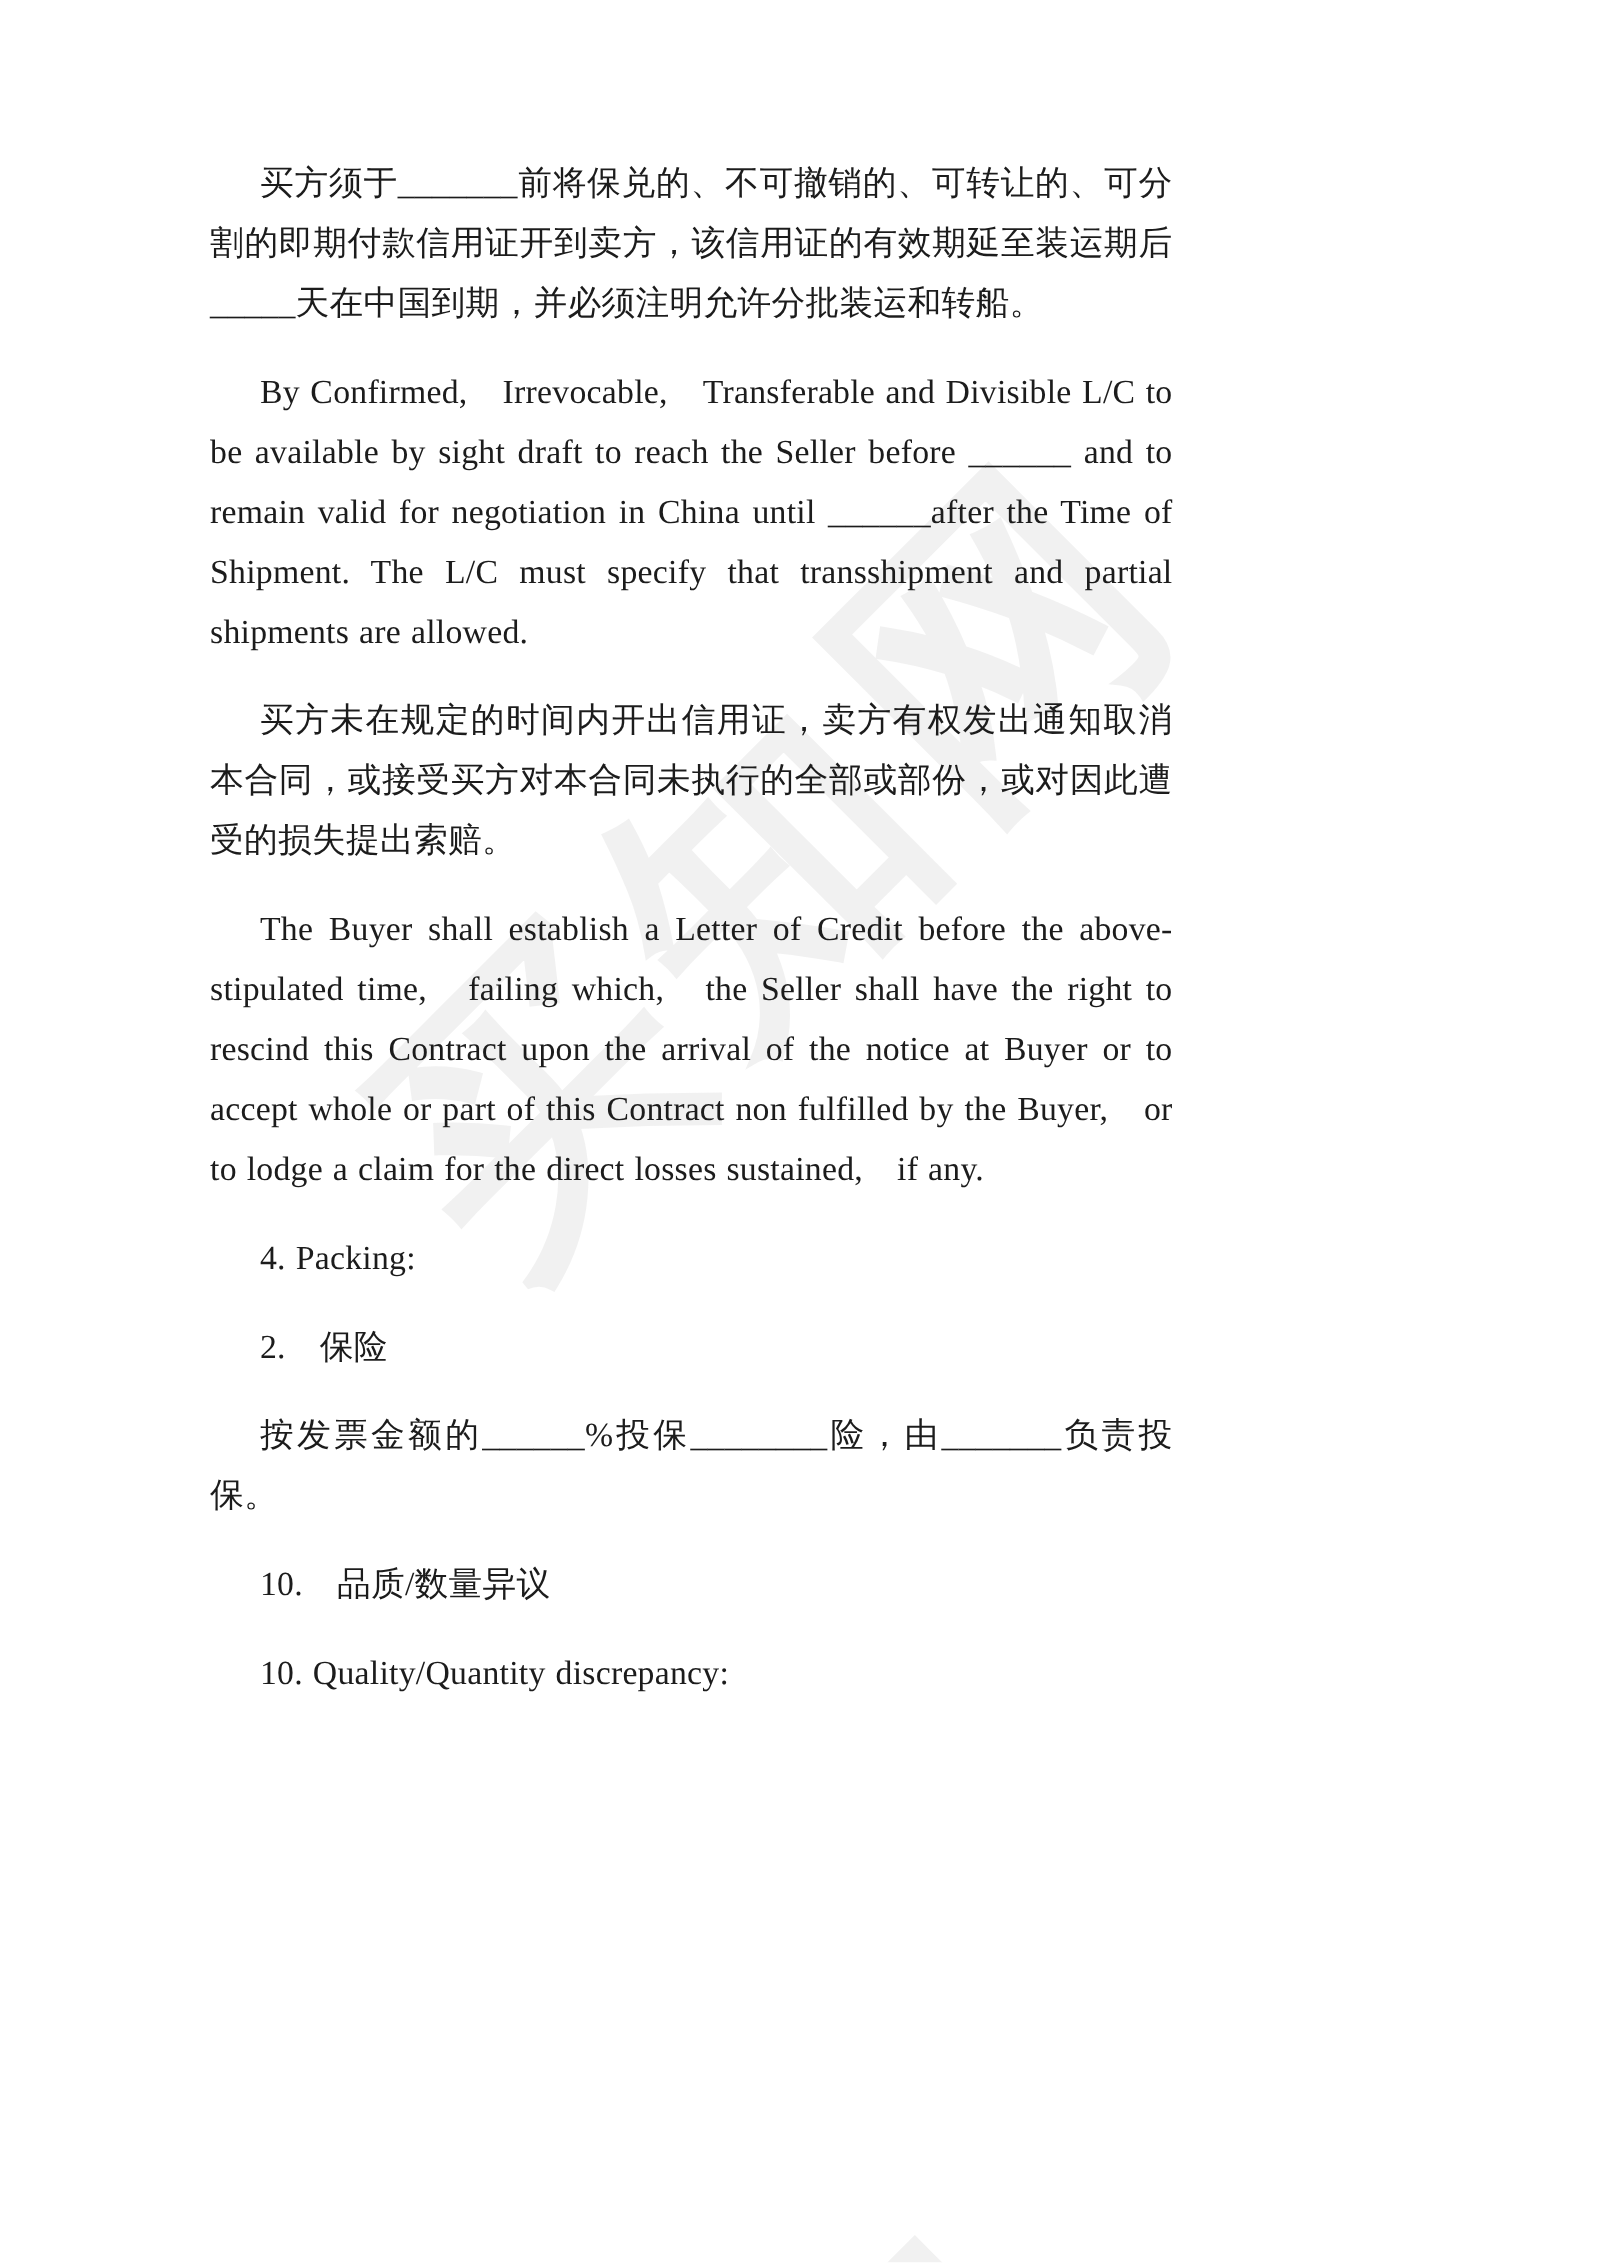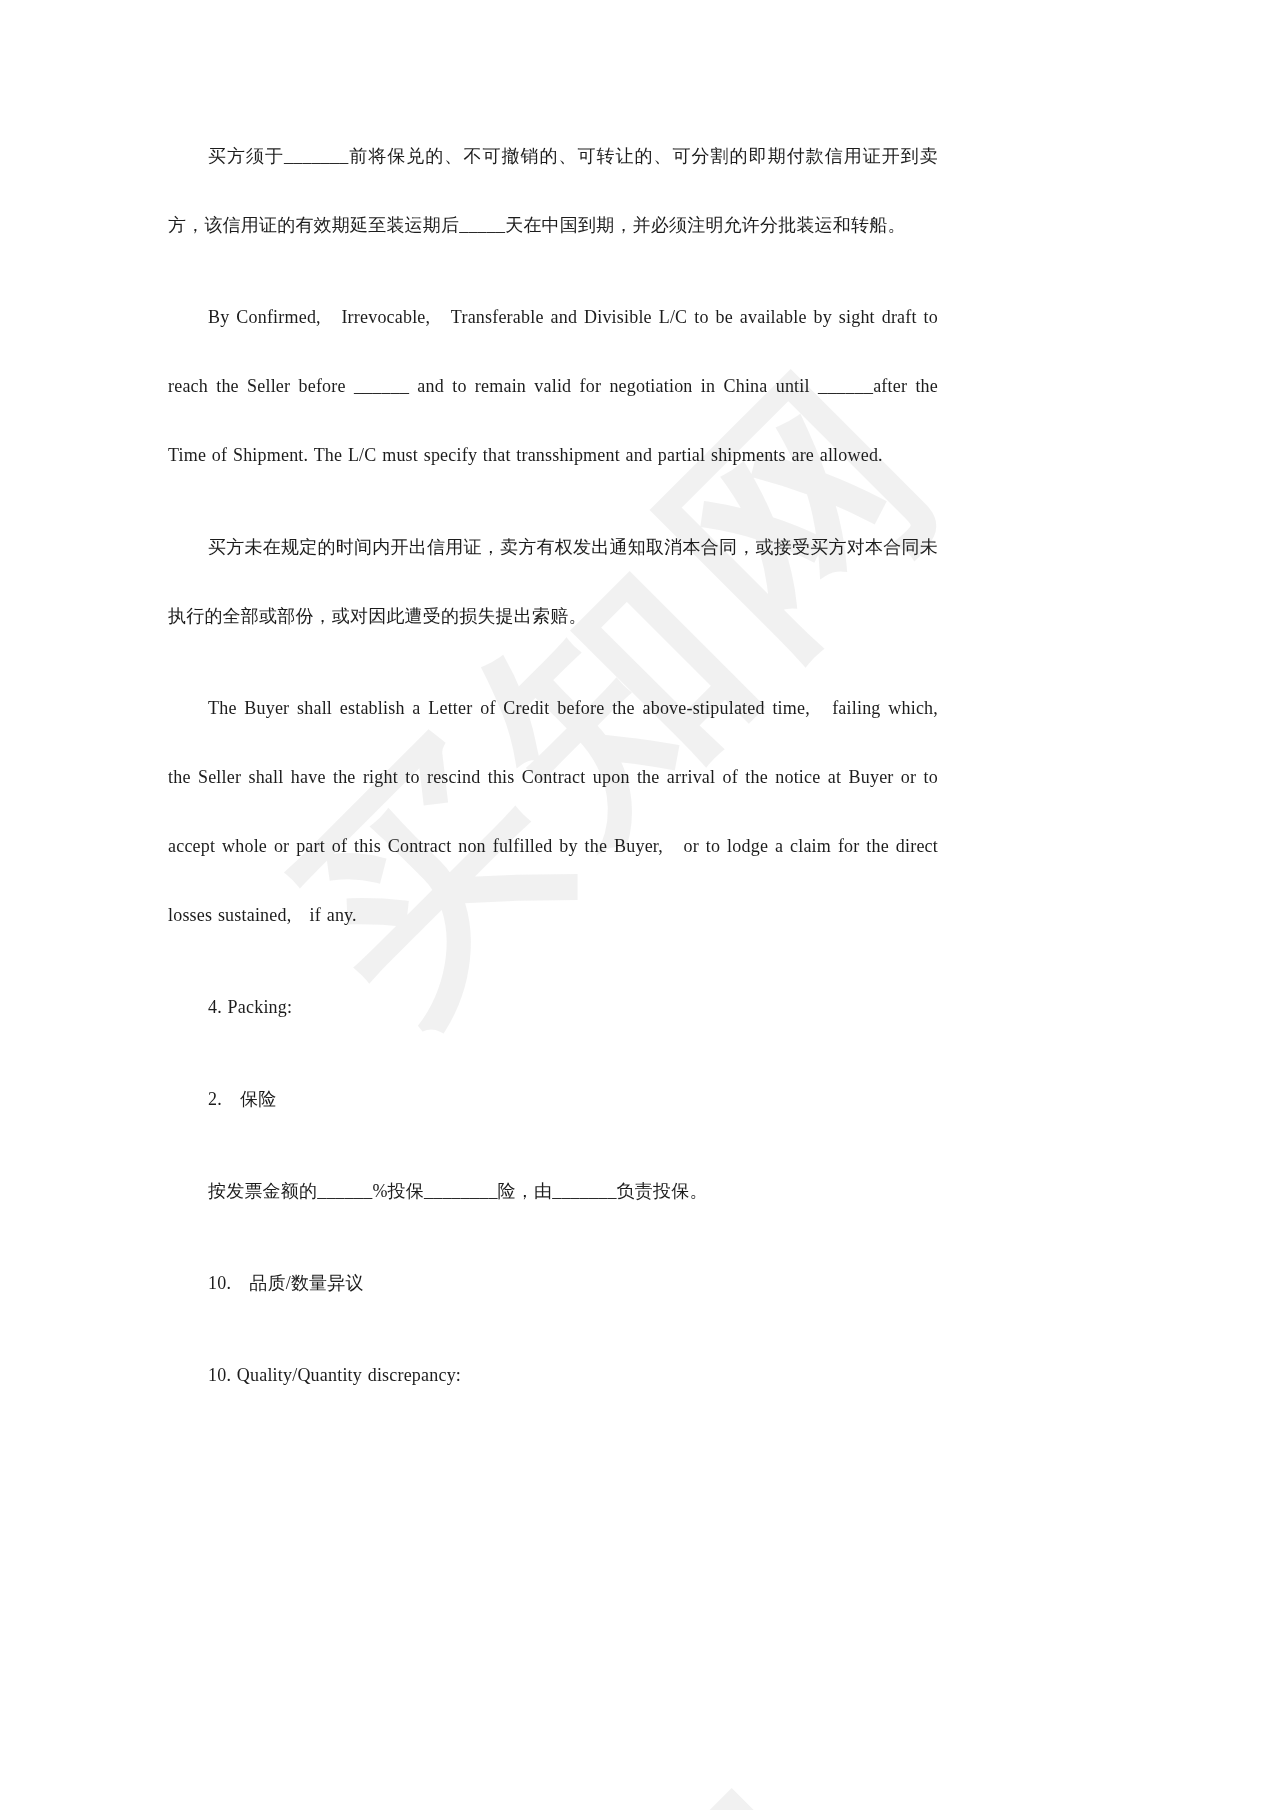--- a/index.html
+++ b/index.html
@@ -40,22 +40,22 @@
     top: 1989px;
   }
   .content {
     position: absolute;
     left: 168px;
     top: 122px;
     width: 770px;
   }
   .para {
     margin: 0 0 23px 0;
-    font-size: 18px;
-    line-height: 69px;
+    font-size: 27px;
+    line-height: 48px;
     text-indent: 40px;
     text-align: justify;
     letter-spacing: 0.2px;
     word-spacing: 1px;
   }
 </style>
 </head>
 <body>
 
 <div class="page">

